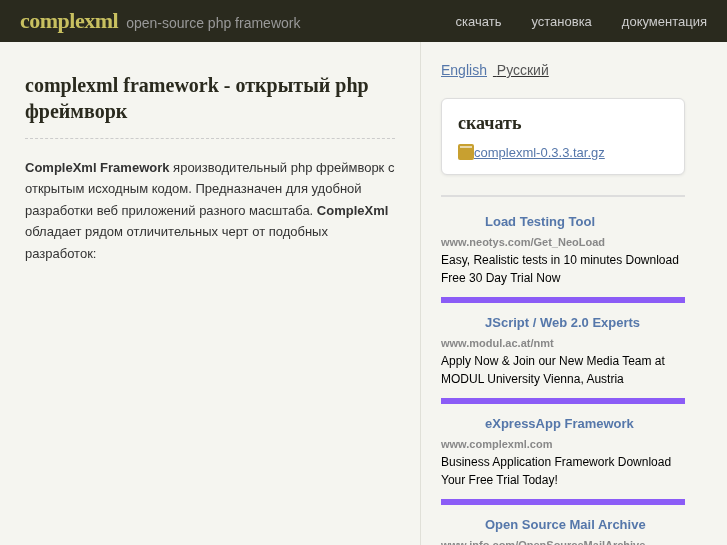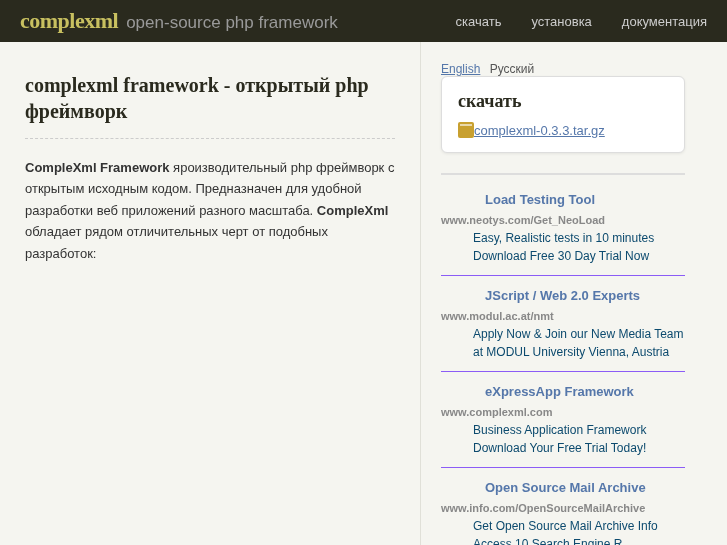--- a/index.html
+++ b/index.html
@@ -25,21 +25,21 @@
       flex: 1;
     }
     #header .logo-text {
       font-size: 22px;
       font-weight: bold;
       color: #c8c060;
       font-family: Georgia, serif;
       letter-spacing: -0.5px;
     }
     #header .tagline {
-      font-size: 17px;
+      font-size: 14px;
       color: #999;
     }
     #header nav {
       display: flex;
       gap: 30px;
     }
     #header nav a {
       color: #ccc;
       text-decoration: none;
       font-size: 13px;
@@ -94,21 +94,23 @@
 
     
     #sidebar {
       width: 280px;
       padding: 20px 15px 20px 20px;
       background: #f5f5f0;
       border-left: 1px solid #e0e0d8;
     }
 
     .lang-switcher {
-      font-size: 12px;
+      margin-bottom: 20px;
+      font-size: 14px;
+      text-decoration: underline;
     }
     .lang-switcher a {
       color: #5577aa;
       text-decoration: underline;
       margin-right: 6px;
     }
     .lang-switcher span {
       color: #555;
     }
 
@@ -151,43 +153,42 @@
       position: absolute;
       top: 2px;
       left: 2px;
       right: 2px;
       height: 2px;
       background: rgba(255,255,255,0.6);
     }
 
     
     .ad-block {
-      border-top: 1px solid #8b5cf6;
+      border-top: 6px solid #8b5cf6;
       padding: 10px 0;
       font-size: 12px;
       line-height: 1.5;
     }
     .ad-block:first-of-type { border-top: none; }
     .ad-title {
       font-weight: bold;
       color: #5577aa;
       font-size: 13px;
     }
     .ad-title a {
       color: #5577aa;
       text-decoration: none;
       padding-left: 44px;
     }
     .ad-url {
       color: #888;
       font-size: 11px;
     }
     .ad-desc {
-      color: #0c4a6e;
-      margin-left: 32px;
+      color: #000000;
     }
 
     .ads-container {
       border-top: 2px solid #ddd;
       padding-top: 5px;
     }
   </style>
 </head>
 <body>
 

